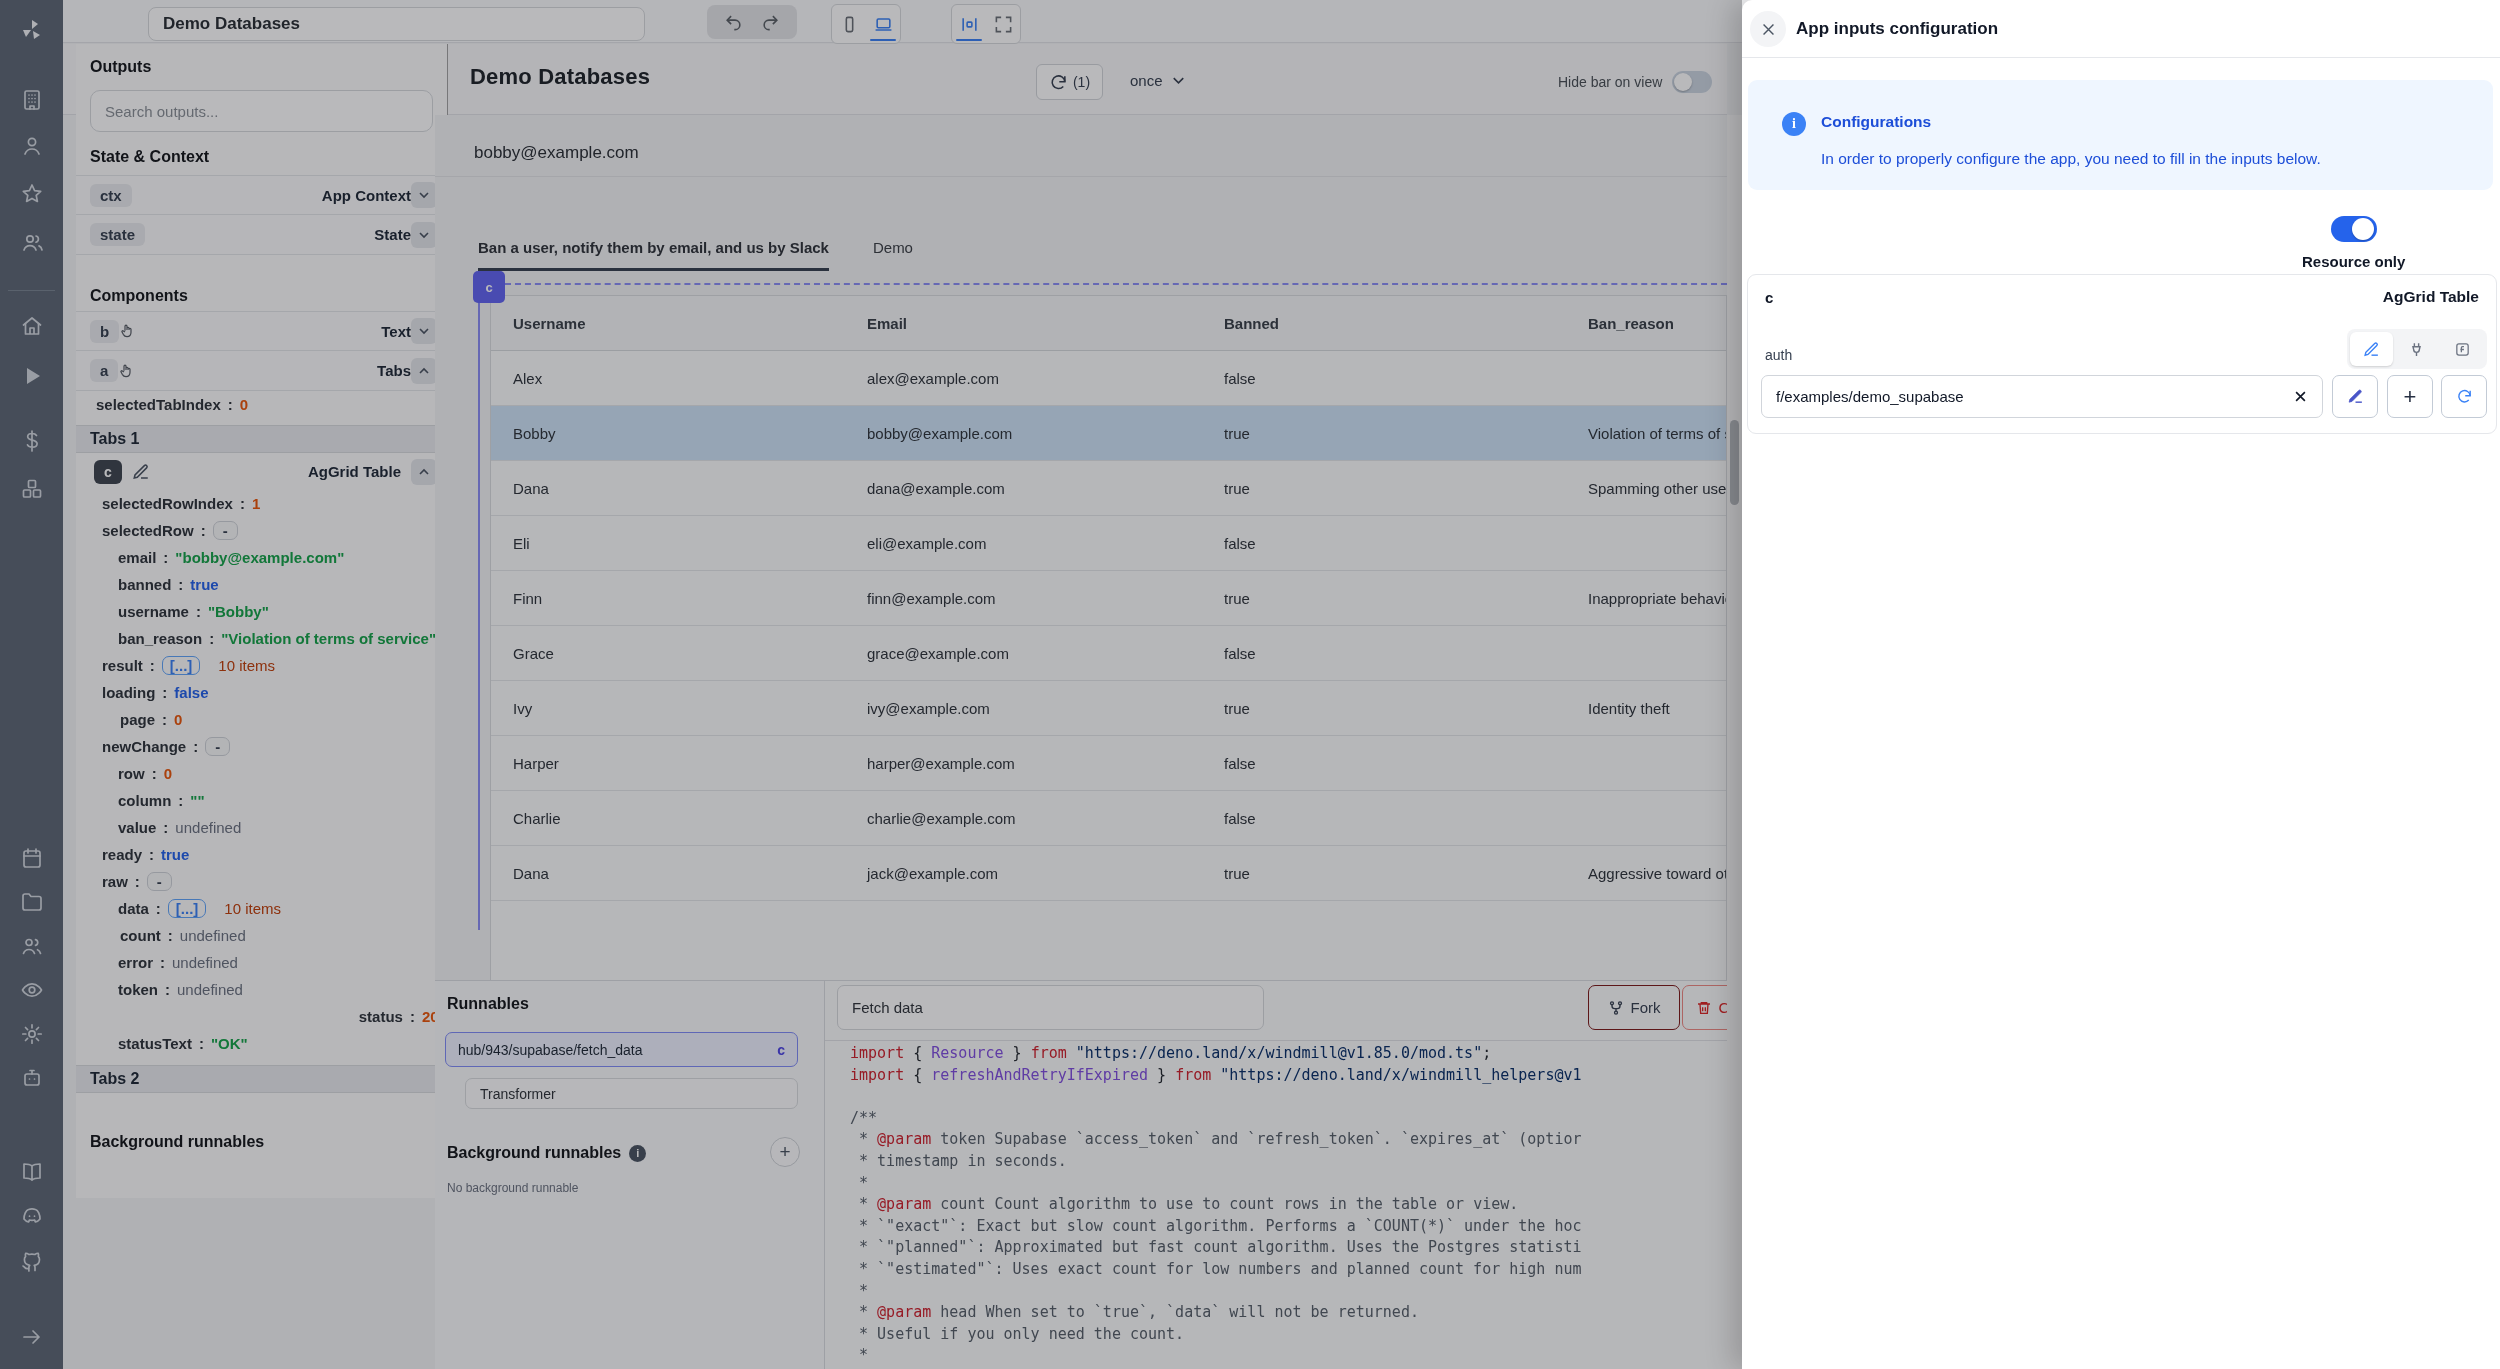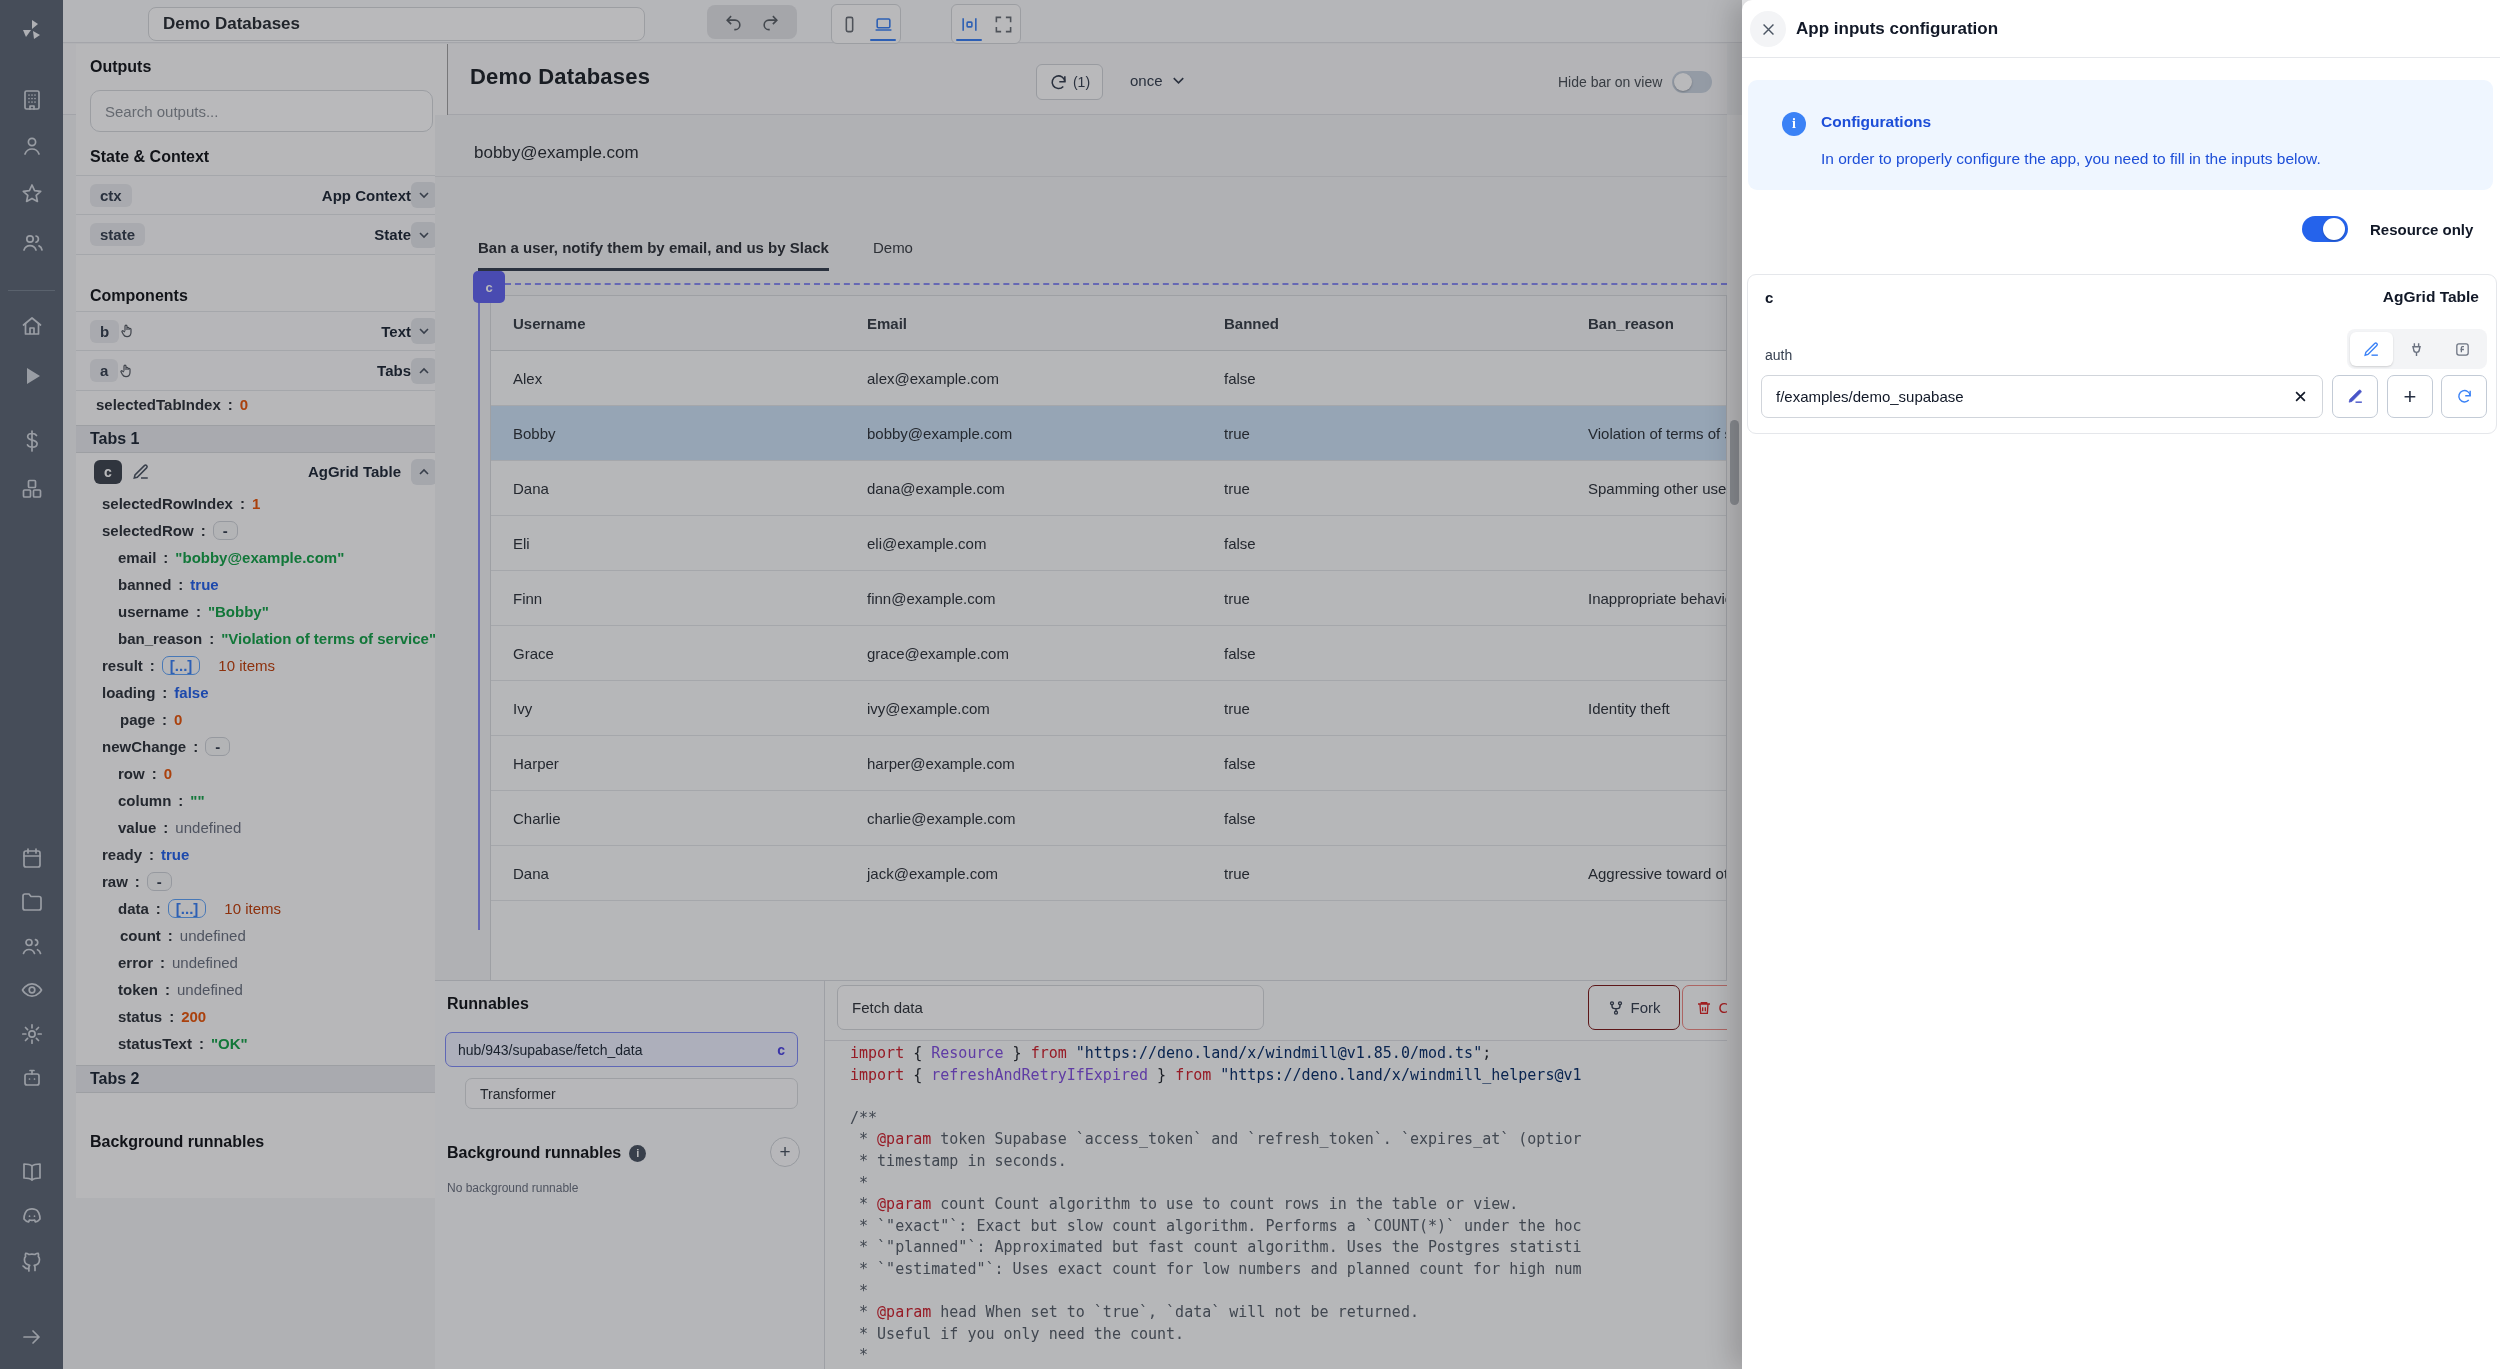--- a/index.html
+++ b/index.html
@@ -107,21 +107,21 @@
   .overlay { position:absolute; left:0; top:0; width:1742px; height:1369px; background:rgba(10,12,16,.285); z-index:5; }
   .drawer { position:absolute; left:1742px; top:0; width:758px; height:1369px; background:#fff; z-index:10; box-shadow:-10px 0 28px rgba(0,0,0,.18); border-top-left-radius:10px; }
   .dw-close { position:absolute; left:8px; top:11px; width:36px; height:36px; border-radius:50%; background:#f3f4f6; color:#4b5563; display:flex; align-items:center; justify-content:center; }
   .dw-close svg { width:17px; height:17px; }
   .dw-title { position:absolute; left:54px; top:19px; font-size:17px; font-weight:700; color:#111827; }
   .dw-div { position:absolute; left:0; top:57px; width:758px; height:1px; background:#e5e7eb; }
   .infobox { position:absolute; left:6px; top:80px; width:745px; height:110px; background:#eff6ff; border-radius:9px; }
   .infobox .ic { position:absolute; left:34px; top:32px; width:24px; height:24px; border-radius:50%; background:#3b82f6; color:#fff; font-size:14px; font-weight:700; display:flex; align-items:center; justify-content:center; font-family:"Liberation Serif", serif; }
   .infobox .t { position:absolute; left:73px; top:33px; font-size:15.5px; font-weight:600; color:#1d4ed8; }
   .infobox .b { position:absolute; left:73px; top:70px; font-size:15.5px; color:#1d4ed8; }
-  .resonly { position:absolute; left:560px; top:216px; display:flex; align-items:center; gap:22px; }
+  .resonly { position:absolute; left:560px; top:216px; display:flex; align-items:center; gap:11px;flex-direction:column; }
   .resonly .lbl { font-size:15px; font-weight:600; color:#111827; }
   .card { position:absolute; left:5px; top:274px; width:750px; height:160px; border:1px solid #e5e7eb; border-radius:9px; background:#fff; }
   .card .cn { position:absolute; left:17px; top:14px; font-size:15px; font-weight:700; color:#111827; }
   .card .ct { position:absolute; right:17px; top:13px; font-size:15.5px; font-weight:700; color:#111827; }
   .seg { position:absolute; right:9px; top:54px; width:140px; height:40px; background:#f3f4f6; border-radius:8px; display:flex; align-items:center; padding:3px; gap:2px; }
   .seg .scell { flex:1; height:34px; border-radius:6px; display:flex; align-items:center; justify-content:center; color:#6b7280; }
   .seg .scell.on { background:#fff; box-shadow:0 1px 2px rgba(0,0,0,.15); color:#3b82f6; }
   .seg svg { width:17px; height:17px; }
   .auth-lbl { position:absolute; left:17px; top:72px; font-size:14px; color:#374151; }
   .auth-input { position:absolute; left:13px; top:100px; width:562px; height:43px; border:1px solid #d1d5db; border-radius:7px; display:flex; align-items:center; padding:0 14px; font-size:15px; color:#111827; background:#fff; }
@@ -497,21 +497,21 @@
         <div class="prow" style="padding-left: 42px;">
           <span class="k">error</span>
           <span class="colon">:</span>
           <span class="v-und">undefined</span>
         </div>
         <div class="prow" style="padding-left: 42px;">
           <span class="k">token</span>
           <span class="colon">:</span>
           <span class="v-und">undefined</span>
         </div>
-        <div class="prow" style="padding-left: 42px;">
+        <div class="prow" style="padding-left: 42px; justify-content: flex-end;">
           <span class="k">status</span>
           <span class="colon">:</span>
           <span class="v-num">200</span>
         </div>
         <div class="prow" style="padding-left: 42px;">
           <span class="k">statusText</span>
           <span class="colon">:</span>
           <span class="v-str">"OK"</span>
         </div>
       </div>

